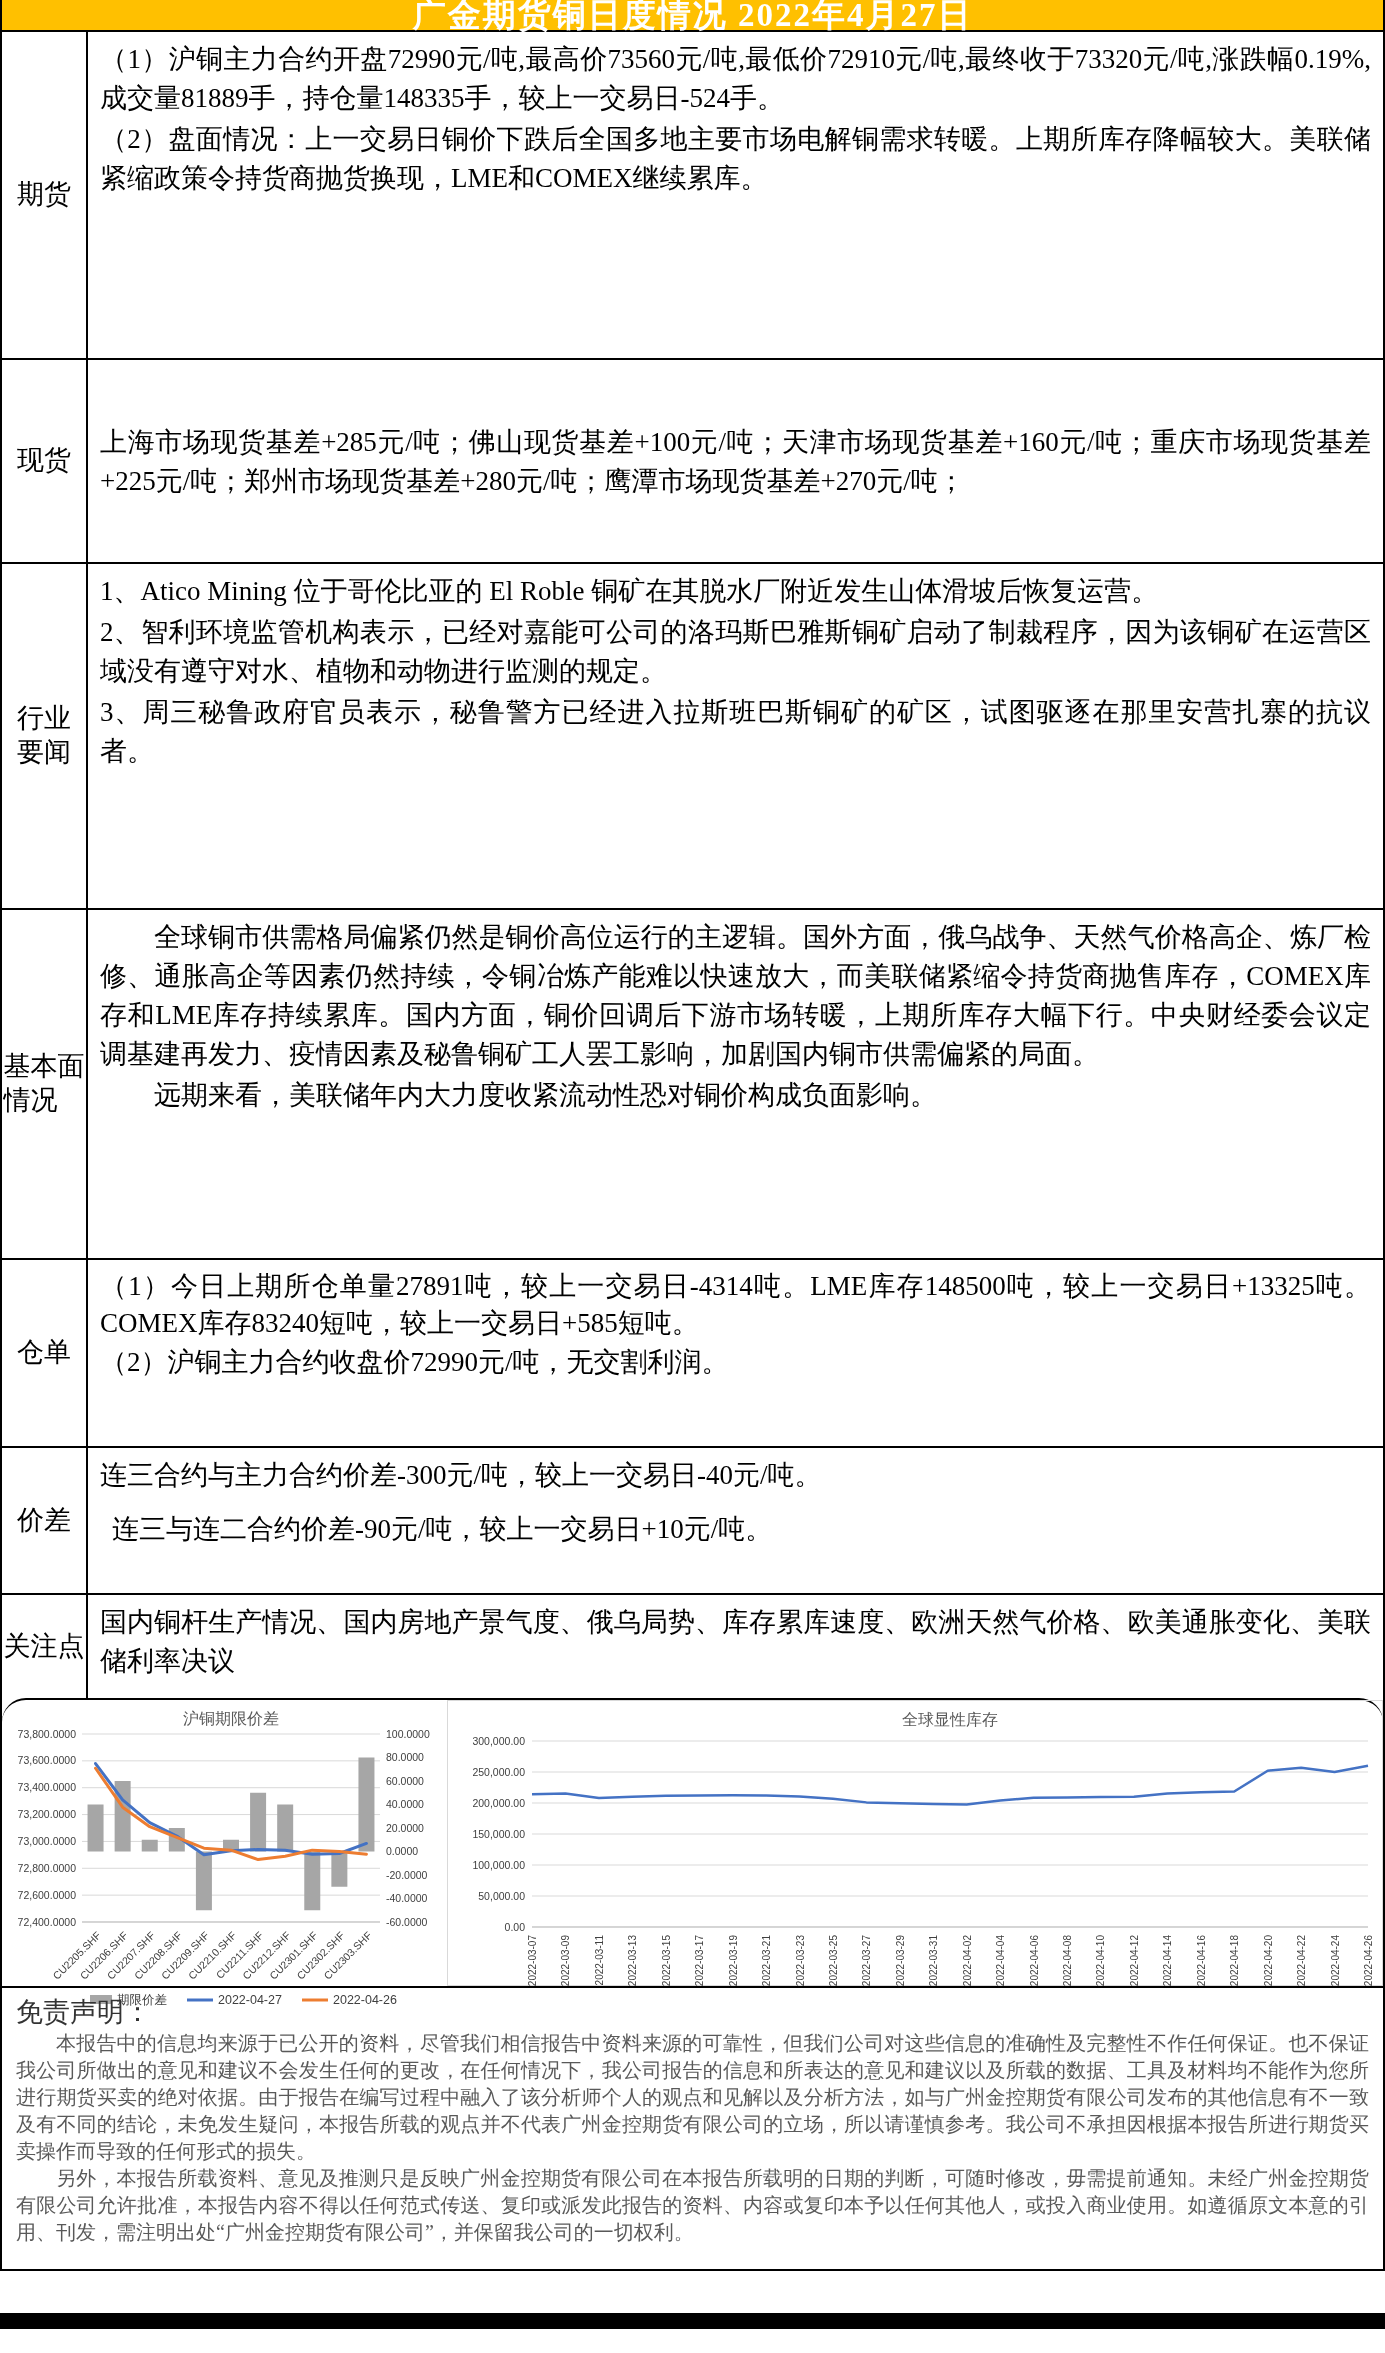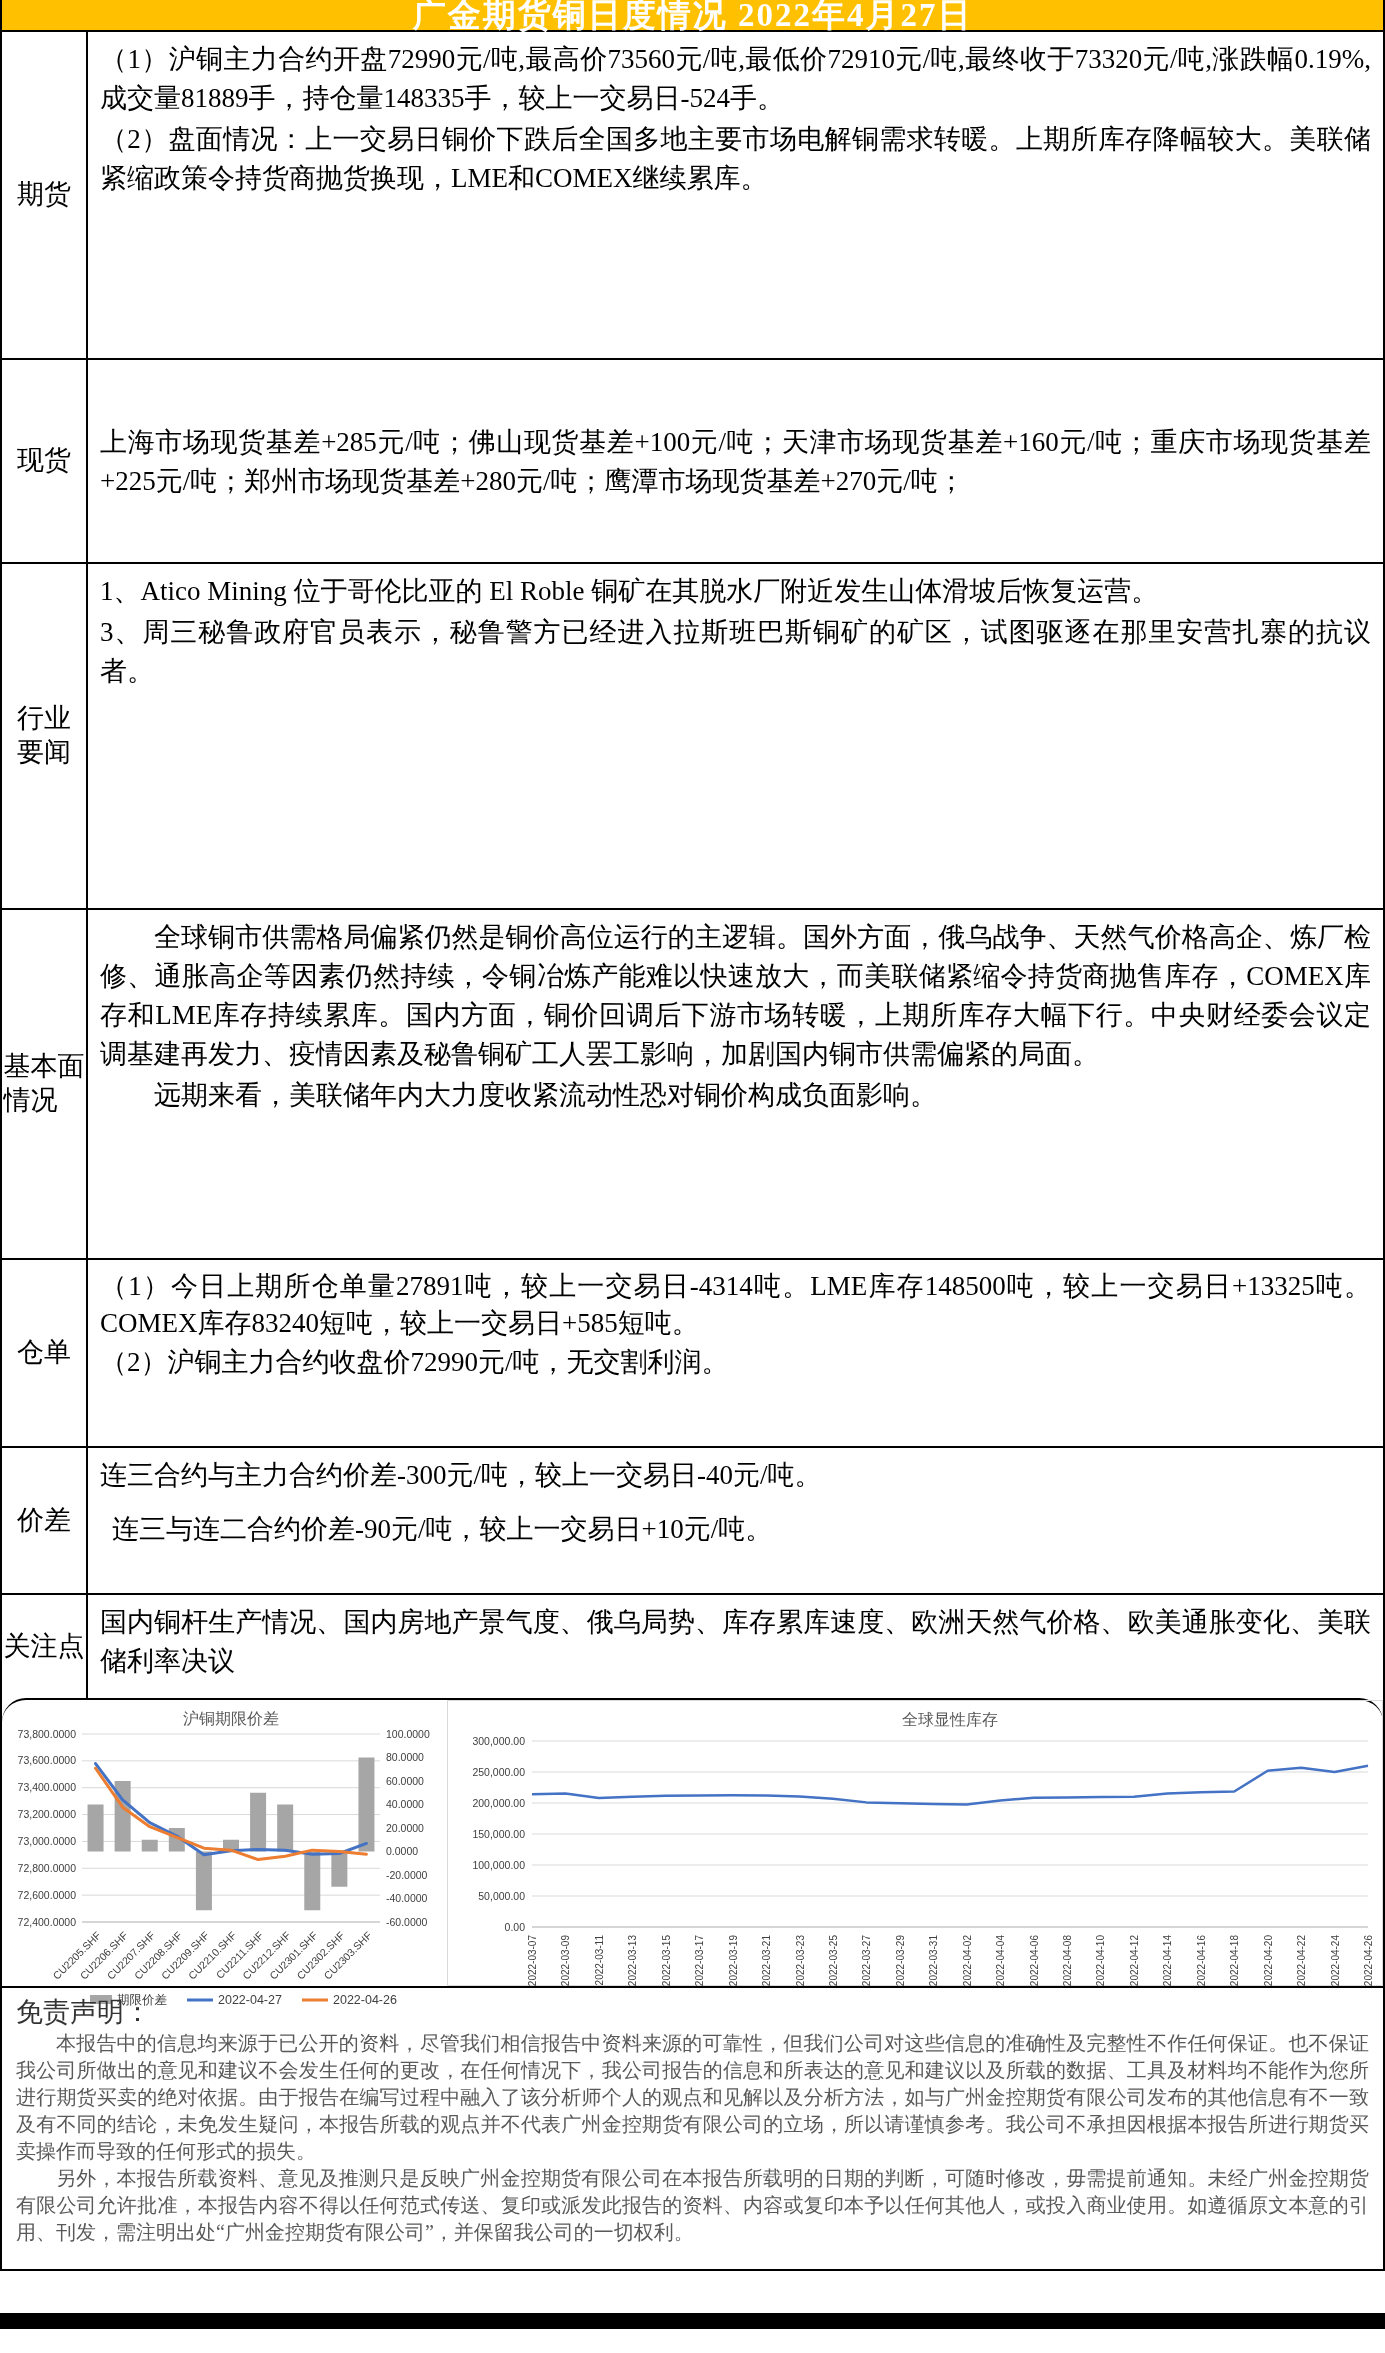--- a/index.html
+++ b/index.html
@@ -44,20 +44,21 @@
     <div class="tcontent" style="display:flex;align-items:center">
       <p>上海市场现货基差+285元/吨；佛山现货基差+100元/吨；天津市场现货基差+160元/吨；重庆市场现货基差+225元/吨；郑州市场现货基差+280元/吨；鹰潭市场现货基差+270元/吨；</p>
     </div>
   </div>
 
   <div class="trow" style="height:346px">
     <div class="tlabel">行业
 要闻</div>
     <div class="tcontent">
       <p>1、Atico Mining 位于哥伦比亚的 El Roble 铜矿在其脱水厂附近发生山体滑坡后恢复运营。</p>
+      <p>2、智利环境监管机构表示，已经对嘉能可公司的洛玛斯巴雅斯铜矿启动了制裁程序，因为该铜矿在运营区域没有遵守对水、植物和动物进行监测的规定。</p>
       <p>3、周三秘鲁政府官员表示，秘鲁警方已经进入拉斯班巴斯铜矿的矿区，试图驱逐在那里安营扎寨的抗议者。</p>
     </div>
   </div>
 
   <div class="trow" style="height:350px">
     <div class="tlabel">基本面
 情况</div>
     <div class="tcontent indent">
       <p>全球铜市供需格局偏紧仍然是铜价高位运行的主逻辑。国外方面，俄乌战争、天然气价格高企、炼厂检修、通胀高企等因素仍然持续，令铜冶炼产能难以快速放大，而美联储紧缩令持货商抛售库存，COMEX库存和LME库存持续累库。国内方面，铜价回调后下游市场转暖，上期所库存大幅下行。中央财经委会议定调基建再发力、疫情因素及秘鲁铜矿工人罢工影响，加剧国内铜市供需偏紧的局面。</p>
       <p>远期来看，美联储年内大力度收紧流动性恐对铜价构成负面影响。</p>

